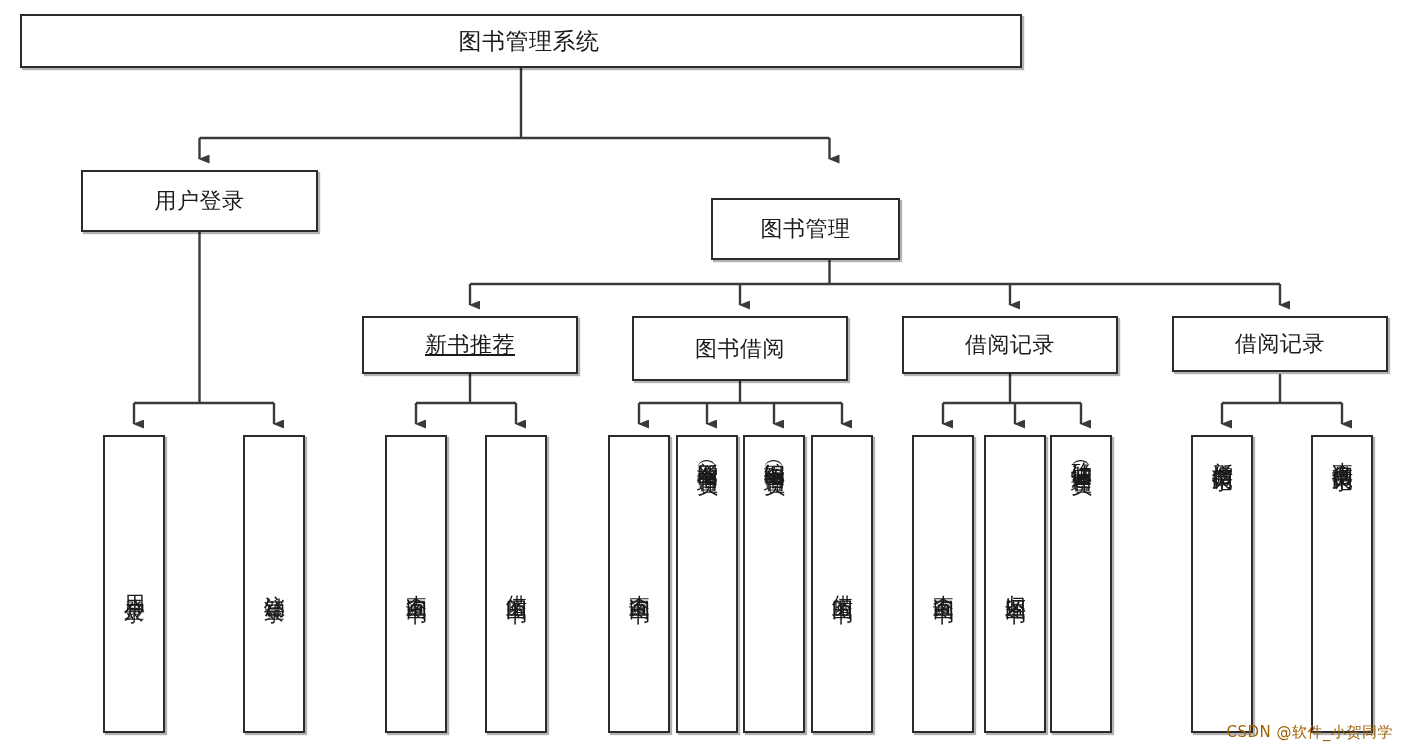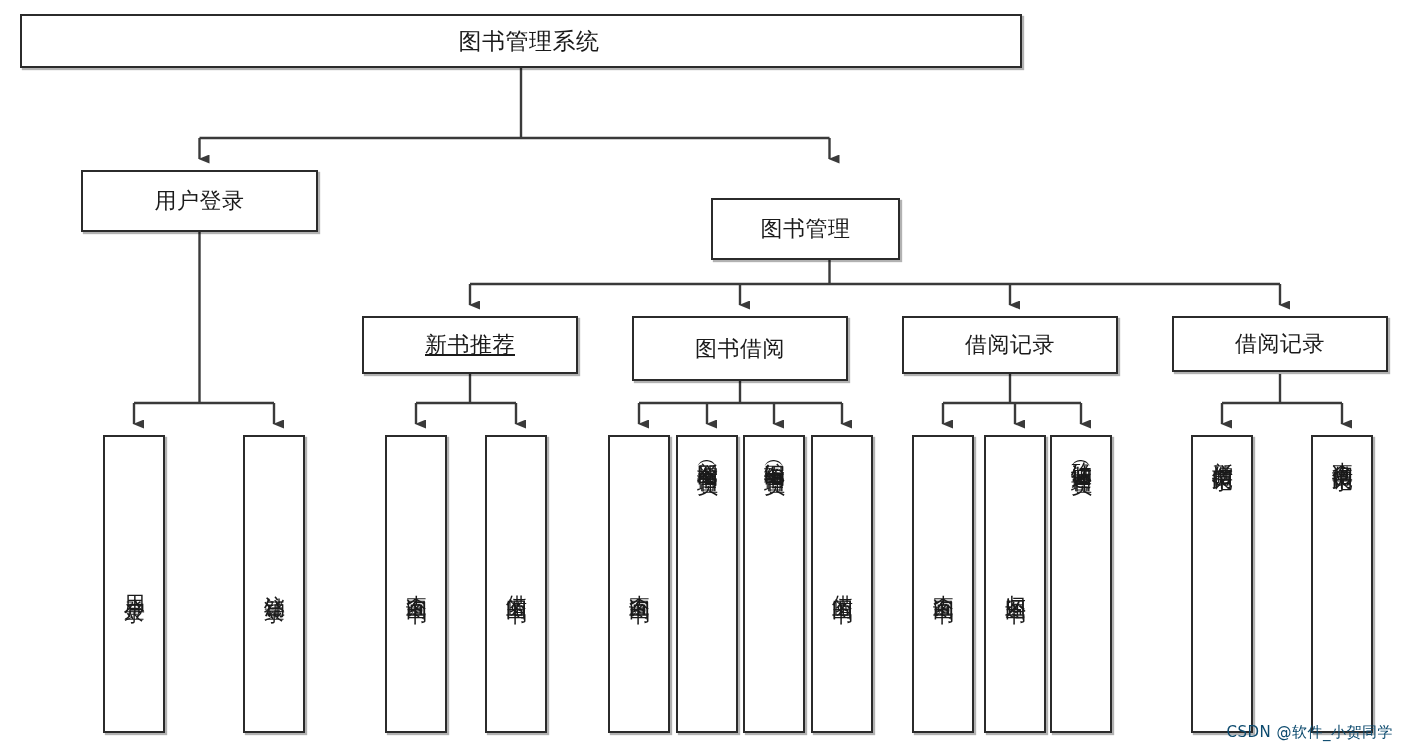--- a/index.html
+++ b/index.html
@@ -71,21 +71,21 @@
   }
   .node.vert.center-text {
     align-items: center;
     padding-top: 0;
   }
   .watermark {
     position: absolute;
     right: 12px;
     bottom: 5px;
     font-size: 15px;
-    color: #0c4a6e;
+    color: #a16207;
     letter-spacing: 0.5px;
     z-index: 3;
     white-space: nowrap;
   }
 </style>
 </head>
 <body>
 
 <div id="canvas">
 

